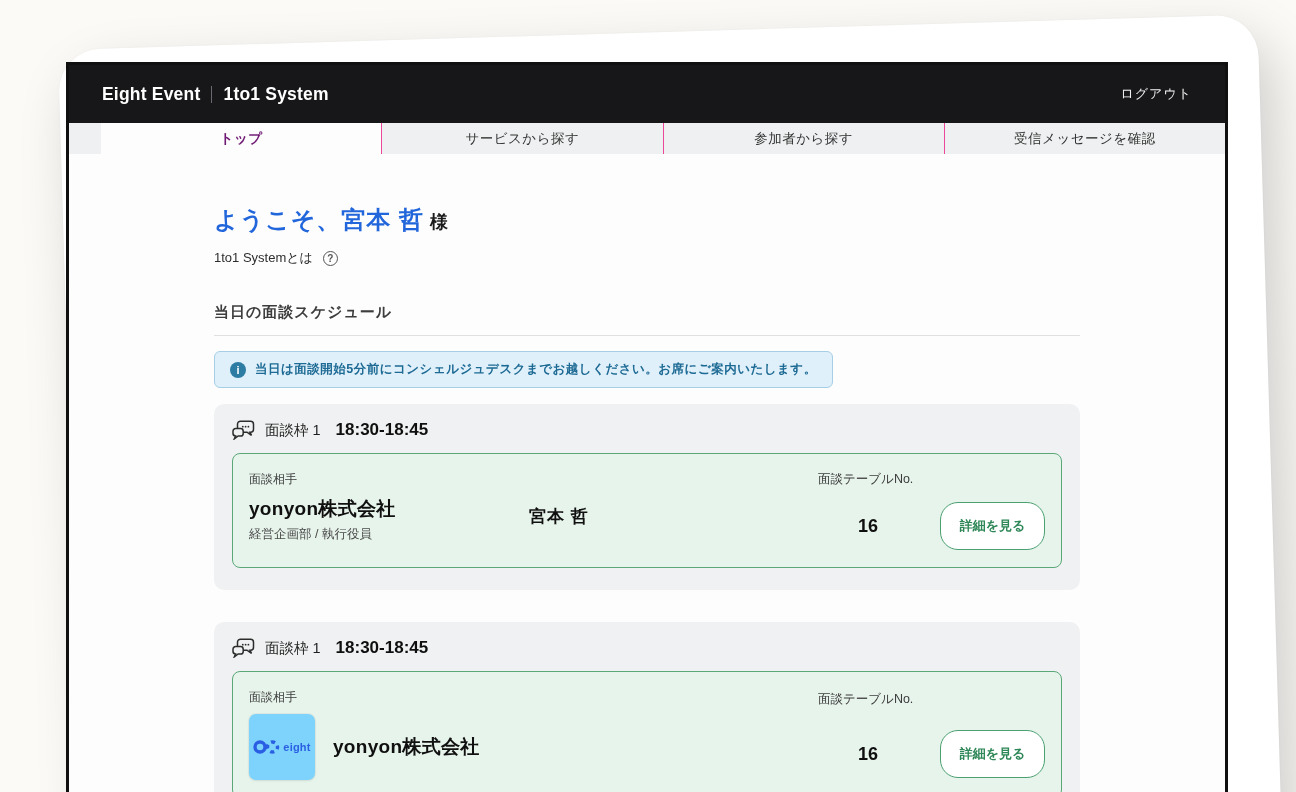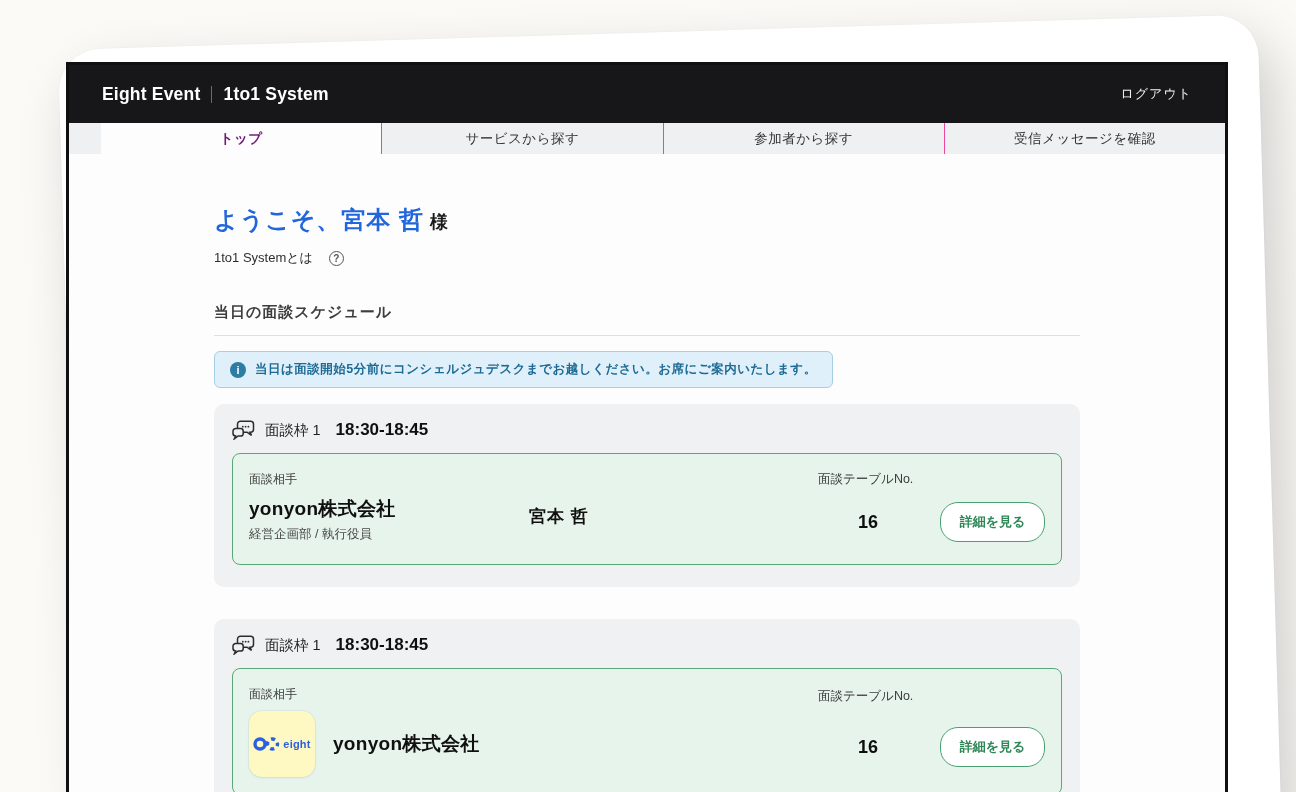--- a/index.html
+++ b/index.html
@@ -46,21 +46,21 @@
   }
   .tab.active { background:#fdfdfd; color:#701a75; font-weight:bold; }
   .tab:nth-child(2) { border-left:none; }
 
   .main { width:866px; margin:0 auto; padding-top:27px; }
 
   .welcome-row { display:flex; }
   .welcome-left { flex:1; padding-top:2px;margin-top:21px; }
   .welcome-title { font-size:24px; font-weight:bold; color:#2266db; letter-spacing:1px; }
   .welcome-title .honorific { font-size:18px; color:#1a1a1a; margin-left:6px; }
-  .about-row { margin-top:13px; display:flex; align-items:center; gap:16px; font-size:13px; color:#2e2e2e; }
+  .about-row { margin-top:13px; display:flex; align-items:center; gap:10px; font-size:13px; color:#2e2e2e; }
   .help-icon {
     width:15px; height:15px; border:1.4px solid #555; border-radius:50%;
     font-size:10px; font-weight:bold; color:#555;
     display:inline-flex; align-items:center; justify-content:center; cursor:pointer;
   }
   .overview { width:527px; }
   .overview-title { font-size:14px; font-weight:bold; color:#1d1d1d; padding-bottom:9px; border-bottom:1px solid #d9d9d9; }
   .overview-rows { margin-top:11px; }
   .overview-row { display:flex; font-size:13px; line-height:22px; }
   .overview-label { width:70px; color:#666; }
@@ -96,29 +96,29 @@
   .partner-label { font-size:12px; color:#3c3c3c; }
   .company-name { font-size:19px; font-weight:bold; color:#101010; margin-top:8px; letter-spacing:.3px; }
   .department { font-size:12.5px; color:#4a4a4a; margin-top:4px; }
   .col-person { flex:1; padding-top:34px; }
   .person-name { font-size:17px; font-weight:bold; color:#101010; letter-spacing:1px; }
   .col-table { width:227px; }
   .table-label { font-size:12.5px; color:#3c3c3c; }
   .table-row { margin-top:14px; display:flex; align-items:center; }
   .table-no { width:100px; text-align:center; font-size:18px; font-weight:bold; color:#0f0f0f; }
   .detail-btn {
-    margin-left:auto; width:105px; height:40px; border-radius:18px;
+    margin-left:auto; width:105px; height:48px; border-radius:18px;
     background:#fff; border:1px solid #4aa070; color:#2e8757;
     font-size:13px; font-weight:bold; cursor:pointer;
     display:flex; align-items:center; justify-content:center;
     font-family:"Liberation Sans","DejaVu Sans",sans-serif;
   }
   .partner-logo-row { margin-top:8px; display:flex; align-items:center; gap:18px; }
   .logo-tile {
-    width:66px; height:66px; background:#fef9c3; border-radius:13px;
+    width:66px; height:66px; background:#7dd3fc; border-radius:7px;
     box-shadow:0 0 0 1px rgba(0,0,0,.04), 0 1px 3px rgba(0,0,0,.06);
     display:flex; align-items:center; justify-content:center; gap:3px;
   }
   .logo-word { font-size:11px; font-weight:bold; color:#2b5fe3; letter-spacing:.2px; }
 </style>
 </head>
 <body>
 
 <div class="paper-card"></div>
 

